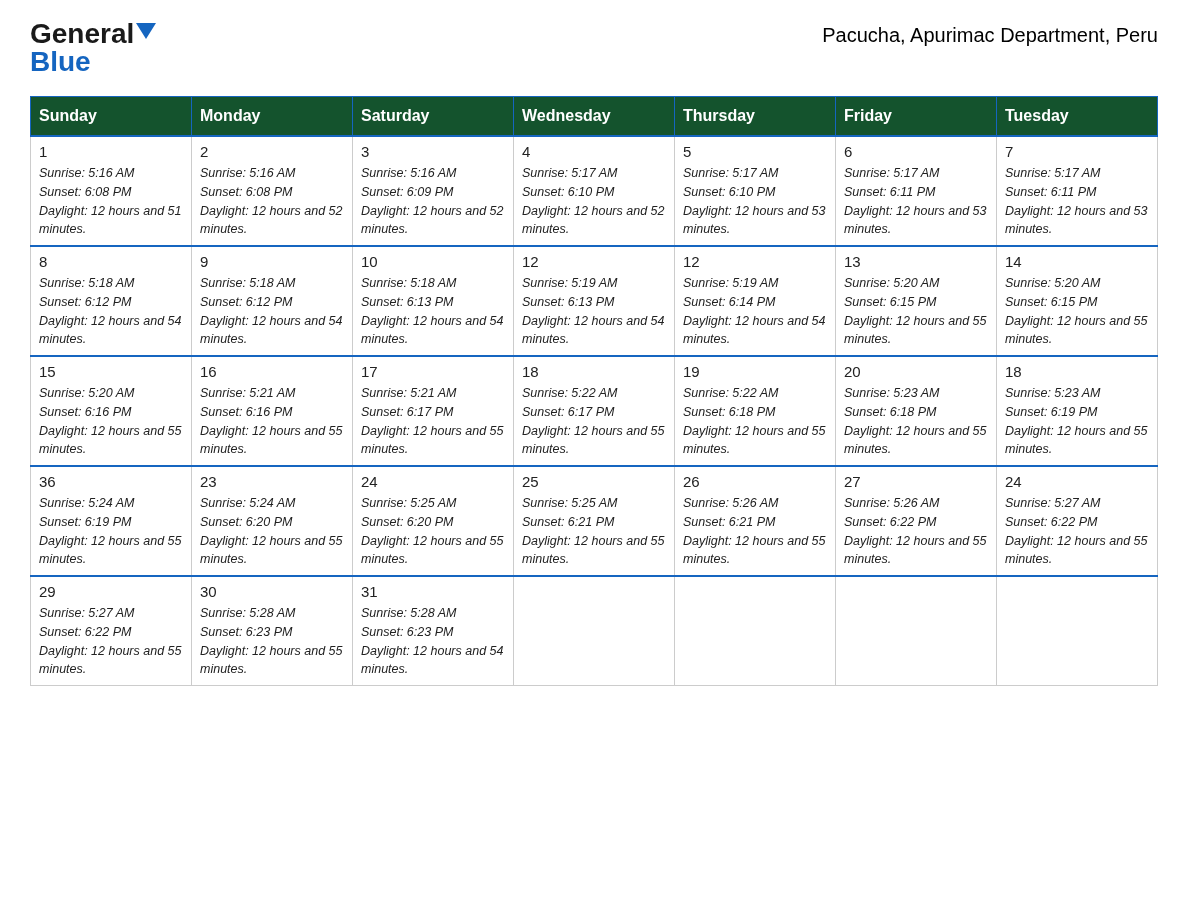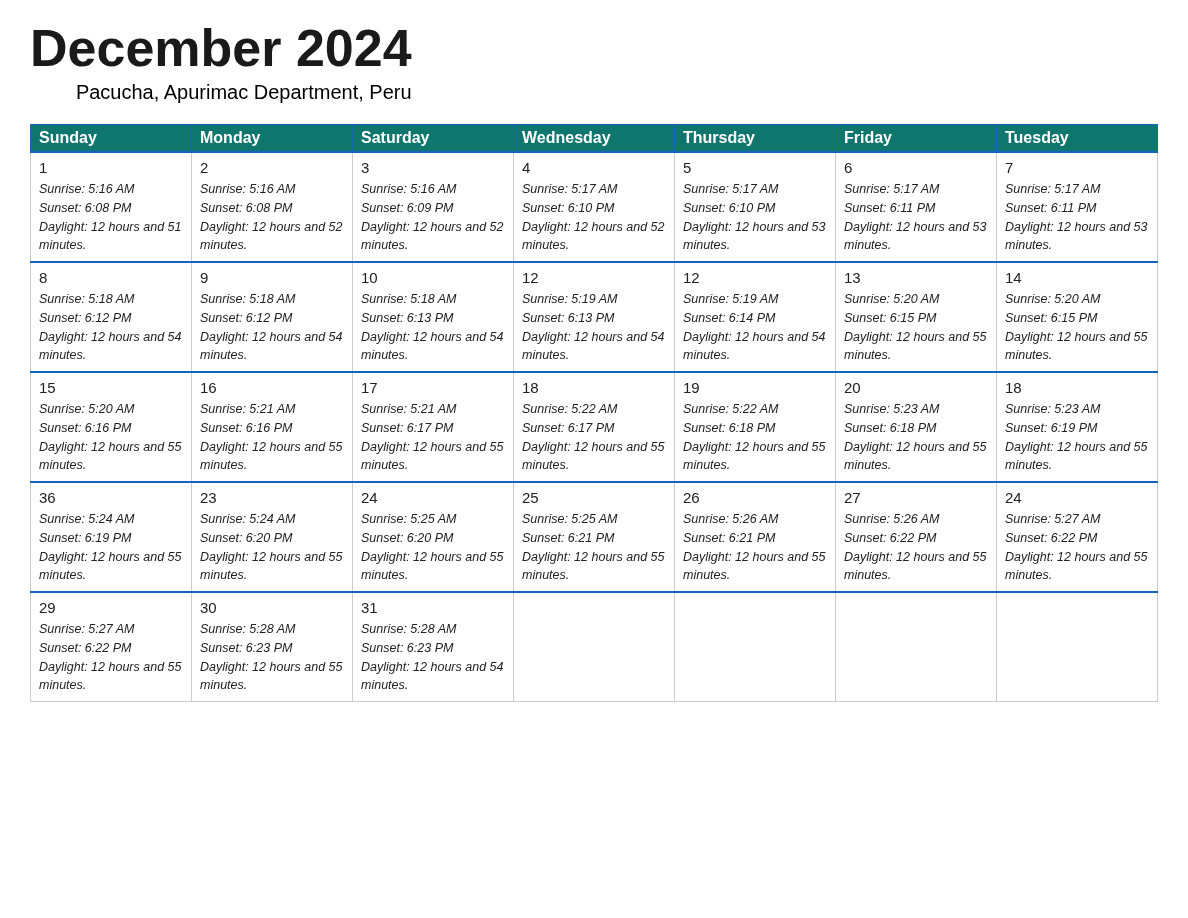--- a/index.html
+++ b/index.html
@@ -62,25 +62,25 @@
       font-size: 20px;
       color: #000000;
       margin-top: 4px;
     }
     .calendar {
       width: 100%;
       border-collapse: collapse;
       border: 1px solid #aaa;
     }
     .calendar th {
-      background-color: #0f766e;
+      background-color: #14532d;
       color: #fff;
       font-size: 16px;
       font-weight: bold;
-      padding: 4px 8px;
+      padding: 10px 8px;
       text-align: left;
       border: 1px solid #1565c0;
     }
     .calendar td {
       vertical-align: top;
       padding: 6px 8px;
       border: 1px solid #ccc;
       width: 14.28%;
       min-height: 100px;
       font-size: 13px;
@@ -102,22 +102,30 @@
       background: #fff;
     }
     tr.week-row td {
       border-top: 2px solid #1565c0;
     }
   </style>
 </head>
 <body>
 
 <div class="header">
+  <div class="logo">
+    <div class="logo-line">
+      <span class="logo-general">General</span>
+      <span class="logo-triangle"></span>
+    </div>
+    <div>
+      <span class="logo-blue">Blue</span>
+    </div>
+  </div>
   <div class="title-section">
-    <div class="month-title">December 2024</div>
     <div class="location">Pacucha, Apurimac Department, Peru</div>
   </div>
 </div>
 
 <table class="calendar">
   <thead>
     <tr>
     <th>Sunday</th>
         <th>Monday</th>
         <th>Saturday</th>

